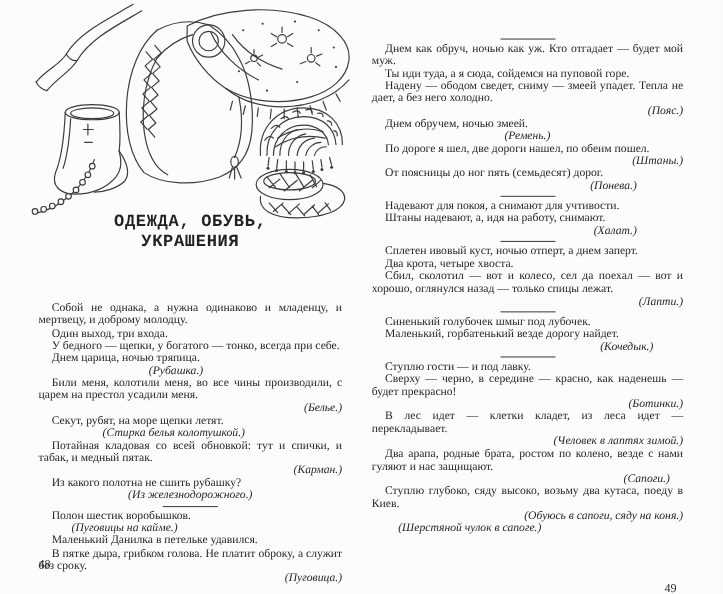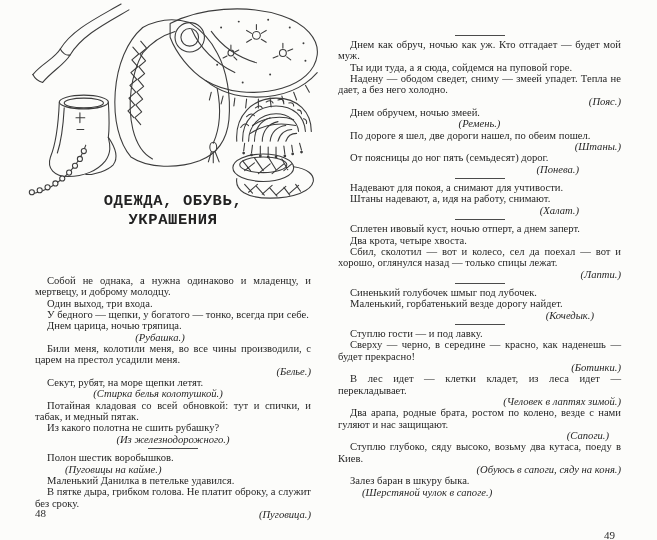--- a/index.html
+++ b/index.html
@@ -135,20 +135,21 @@
       <div class="riddle">Собой не однака, а нужна одинаково и младенцу, и мертвецу, и доброму молодцу.</div>
       <div class="riddle">Один выход, три входа.</div>
       <div class="riddle">У бедного — щепки, у богатого — тонко, всегда при себе.</div>
       <div class="riddle">Днем царица, ночью тряпица.</div>
       <div class="answer center" style="padding-right: 26px;">(Рубашка.)</div>
       <div class="riddle">Били меня, колотили меня, во все чины производили, с царем на престол усадили меня.</div>
       <div class="answer right">(Белье.)</div>
       <div class="riddle">Секут, рубят, на море щепки летят.</div>
       <div class="answer center" style="padding-right: 30px;">(Стирка белья колотушкой.)</div>
       <div class="riddle">Потайная кладовая со всей обновкой: тут и спички, и табак, и медный пятак.</div>
+      <div class="answer right">(Карман.)</div>
       <div class="riddle">Из какого полотна не сшить рубашку?</div>
       <div class="answer center">(Из железнодорожного.)</div>
       <div class="rule-row">
         <div class="rule-line"></div>
       </div>
       <div class="riddle">Полон шестик воробышков.</div>
       <div class="answer left" style="padding-left: 30px;">(Пуговицы на кайме.)</div>
       <div class="riddle">Маленький Данилка в петельке удавился.</div>
       <div class="riddle">В пятке дыра, грибком голова. Не платит оброку, а служит без сроку.</div>
       <div class="answer right">(Пуговица.)</div>
@@ -191,19 +192,18 @@
       </div>
       <div class="riddle">Ступлю гости — и под лавку.</div>
       <div class="riddle">Сверху — черно, в середине — красно, как наденешь — будет прекрасно!</div>
       <div class="answer right">(Ботинки.)</div>
       <div class="riddle">В лес идет — клетки кладет, из леса идет — перекладывает.</div>
       <div class="answer right">(Человек в лаптях зимой.)</div>
       <div class="riddle">Два арапа, родные брата, ростом по колено, везде с нами гуляют и нас защищают.</div>
       <div class="answer right" style="padding-right: 12px;">(Сапоги.)</div>
       <div class="riddle">Ступлю глубоко, сяду высоко, возьму два кутаса, поеду в Киев.</div>
       <div class="answer right">(Обуюсь в сапоги, сяду на коня.)</div>
-      <div class="riddle">Залез баран в шкуру быка.</div>
       <div class="answer left" style="padding-left: 24px;">(Шерстяной чулок в сапоге.)</div>
     </div>
 
   <div class="pagenum left">48</div>
   <div class="pagenum right">49</div>
 </div>
 
 </body></html>

